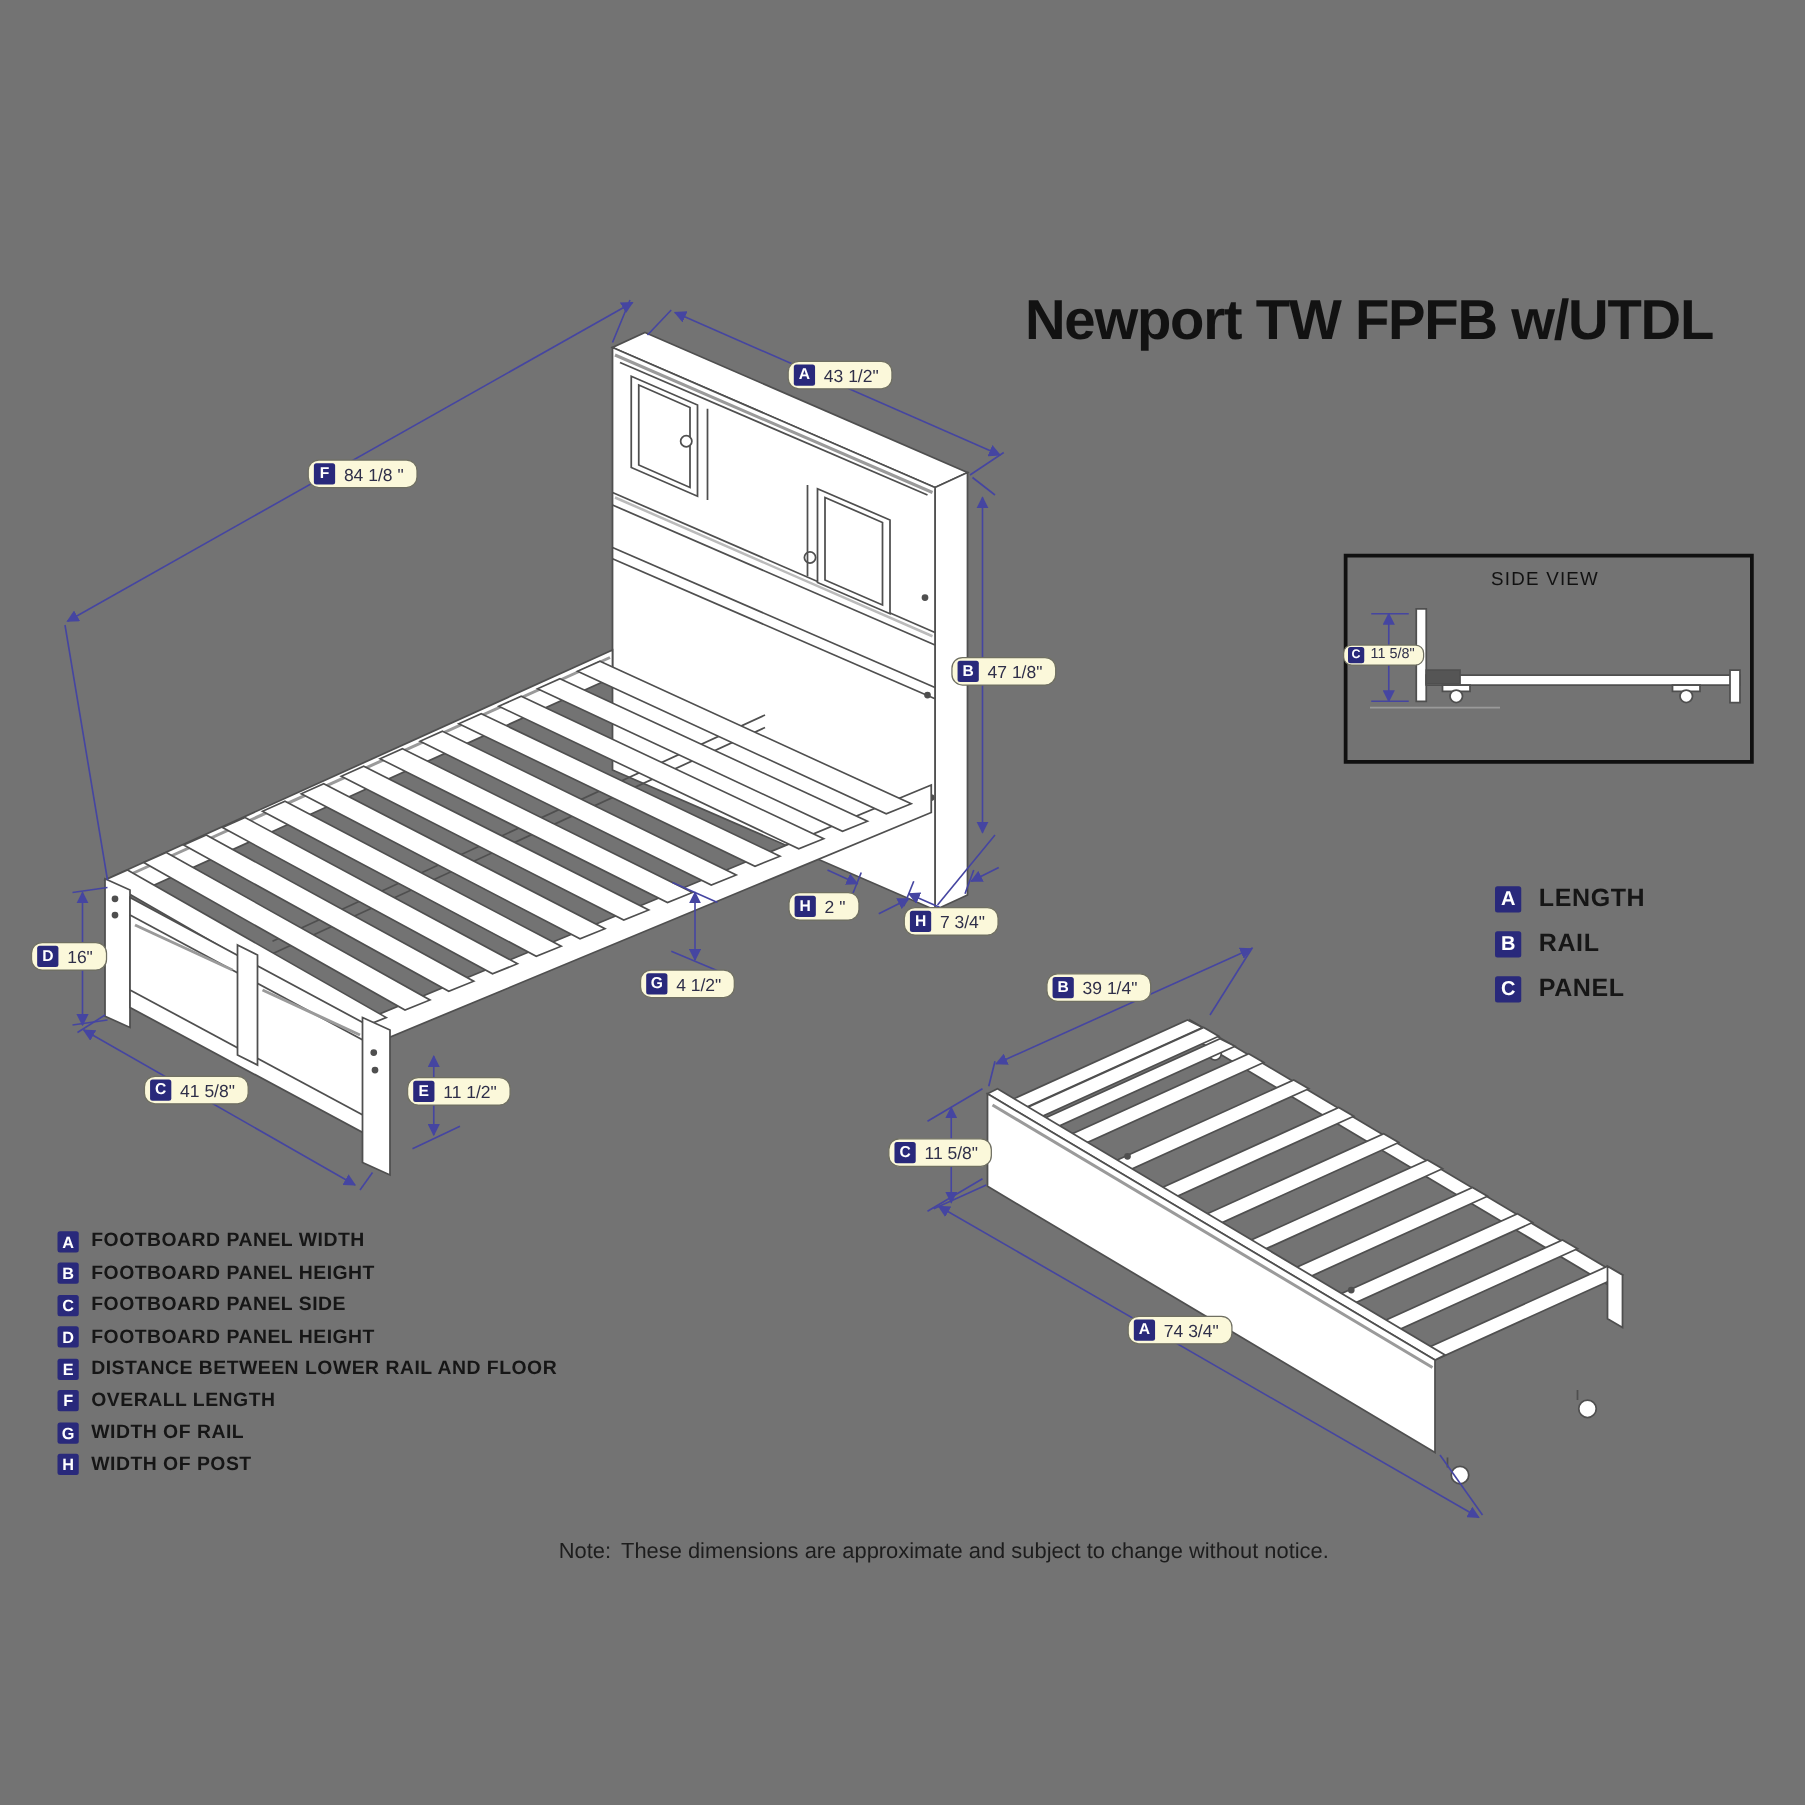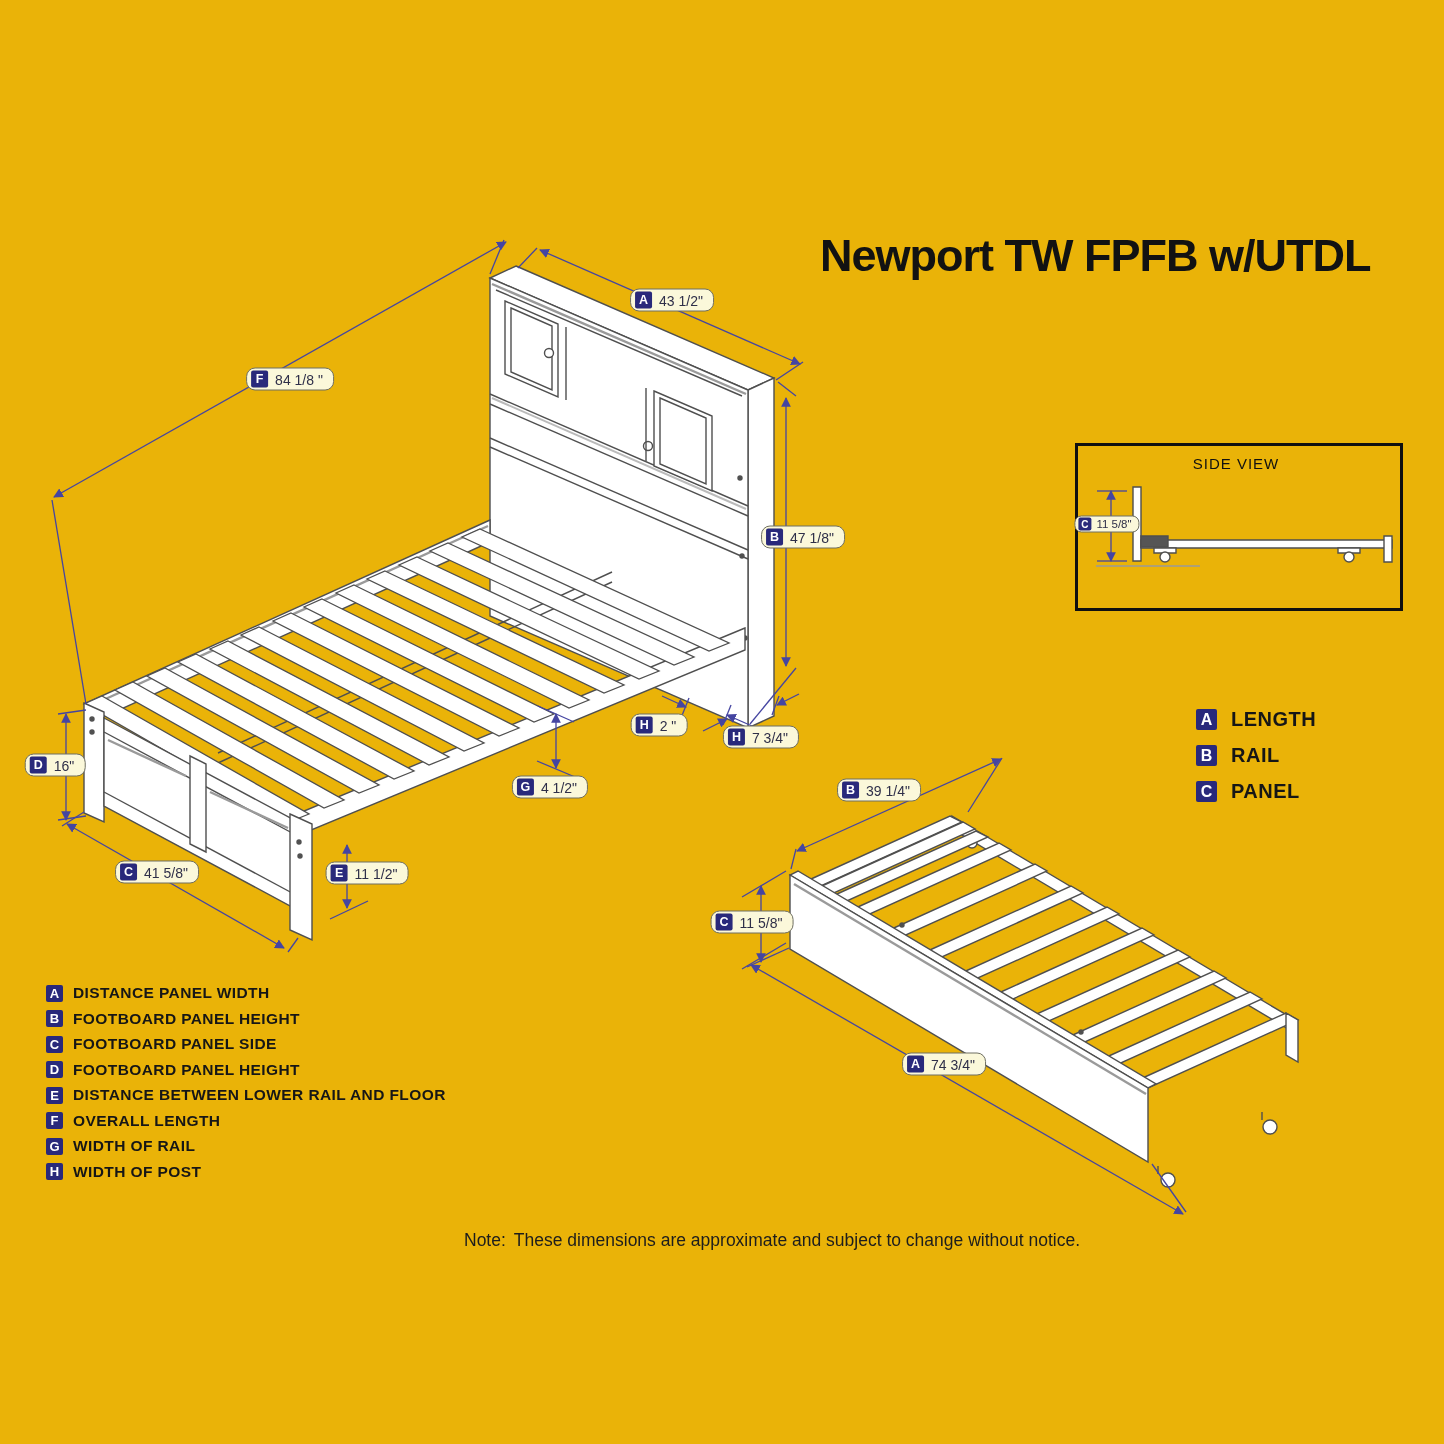--- a/index.html
+++ b/index.html
@@ -1,16 +1,16 @@
 <!DOCTYPE html>
 <html><head>
 <meta charset="utf-8">
 <style>
   html,body{margin:0;padding:0;background:#ffffff;}
-  #page{position:relative;width:1444px;height:1444px;background:#eab308;overflow:hidden;
+  #page{position:relative;width:1444px;height:1444px;background:#737373;overflow:hidden;
         font-family:"Liberation Sans", sans-serif;}
   #art{position:absolute;left:0;top:0;z-index:1;pointer-events:none;}
   .title{position:absolute;left:820px;top:230px;width:560px;font-size:45px;font-weight:bold;
          letter-spacing:-1px;color:#121212;z-index:2;white-space:nowrap;}
   
   .dim-pill{position:absolute;transform:translate(-50%,-50%);display:flex;align-items:center;gap:7px;
             background:#fbf8da;border:1.5px solid #6f6f62;border-radius:9px;padding:2px 10px 2px 4px;
             font-size:14px;color:#2f2f49;white-space:nowrap;z-index:3;line-height:1;}
   .dim-pill .b{width:17px;height:17px;background:#29297b;color:#fff;font-weight:bold;font-size:12.5px;
                display:flex;align-items:center;justify-content:center;border-radius:2px;}
@@ -27,21 +27,21 @@
   .axis-row .lb{width:21px;height:21px;background:#29297b;color:#fff;font-weight:bold;font-size:16px;
                 display:flex;align-items:center;justify-content:center;border-radius:2px;}
   .axis-row .lt{font-size:20px;font-weight:bold;color:#161616;letter-spacing:0.5px;text-align:right;}
   
   .dim-legend{position:absolute;left:46px;top:984px;z-index:2;}
   .dl-row{display:flex;align-items:center;gap:10px;margin-bottom:7.5px;}
   .dl-row .lb{width:17px;height:17px;background:#29297b;color:#fff;font-weight:bold;font-size:13px;
               display:flex;align-items:center;justify-content:center;border-radius:2px;flex:0 0 auto;}
   .dl-row .lt{font-size:15.5px;font-weight:bold;color:#161616;letter-spacing:0.4px;white-space:nowrap;}
   .note{position:absolute;left:447px;top:1230px;font-size:17.5px;color:#1d1d1d;z-index:2;white-space:nowrap;}
-  .note .nl{margin-right:8px;margin-left:17px;}
+  .note .nl{margin-right:8px;}
 </style>
 </head>
 <body>
 
 <div id="page">
 
   <div class="title">Newport TW FPFB w/UTDL</div>
 
   <div class="sv-box"></div>
   <div class="sv-title">SIDE VIEW</div>
@@ -275,21 +275,21 @@
     </div>
     <div class="axis-row">
       <span class="lb">C</span>
       <span class="lt">PANEL</span>
     </div>
   </div>
 
   <div class="dim-legend">
     <div class="dl-row">
       <span class="lb">A</span>
-      <span class="lt">DISTANCE PANEL WIDTH</span>
+      <span class="lt">FOOTBOARD PANEL WIDTH</span>
     </div>
     <div class="dl-row">
       <span class="lb">B</span>
       <span class="lt">FOOTBOARD PANEL HEIGHT</span>
     </div>
     <div class="dl-row">
       <span class="lb">C</span>
       <span class="lt">FOOTBOARD PANEL SIDE</span>
     </div>
     <div class="dl-row">

